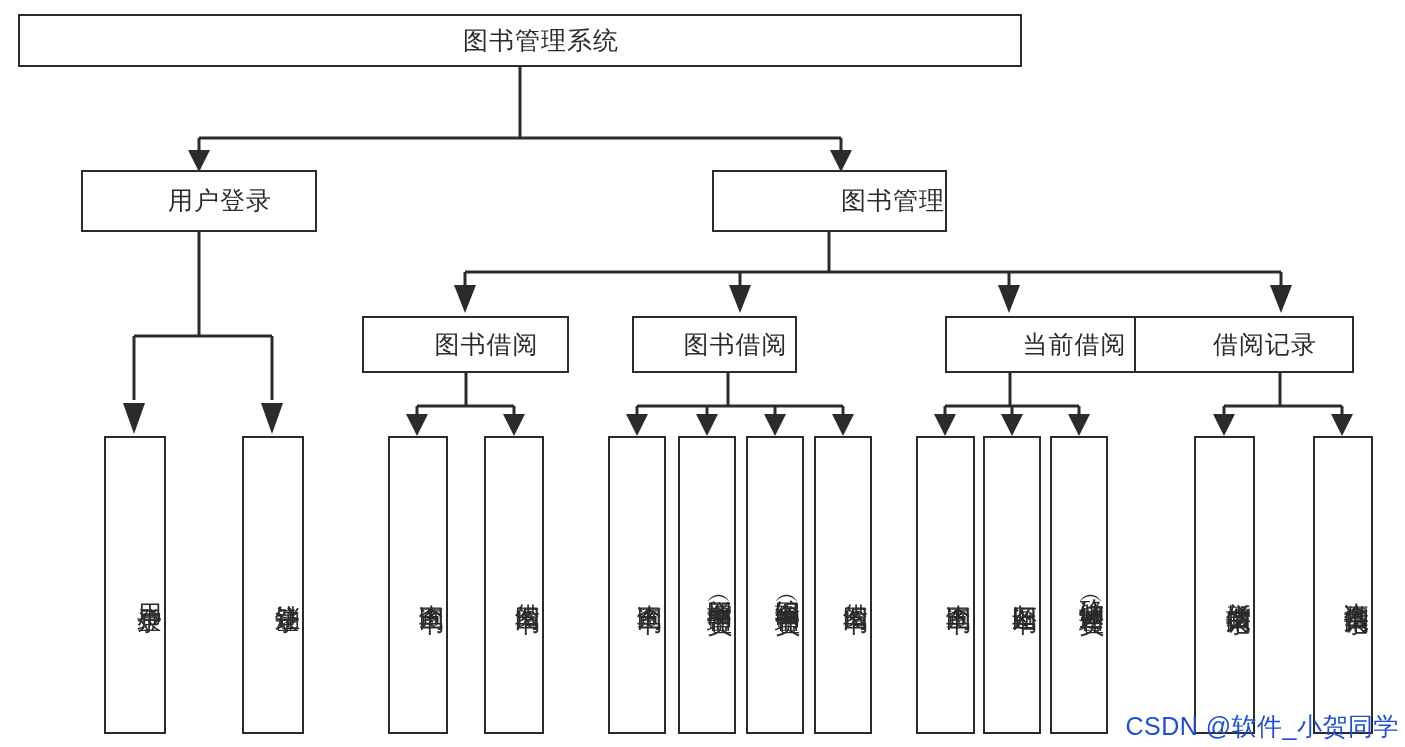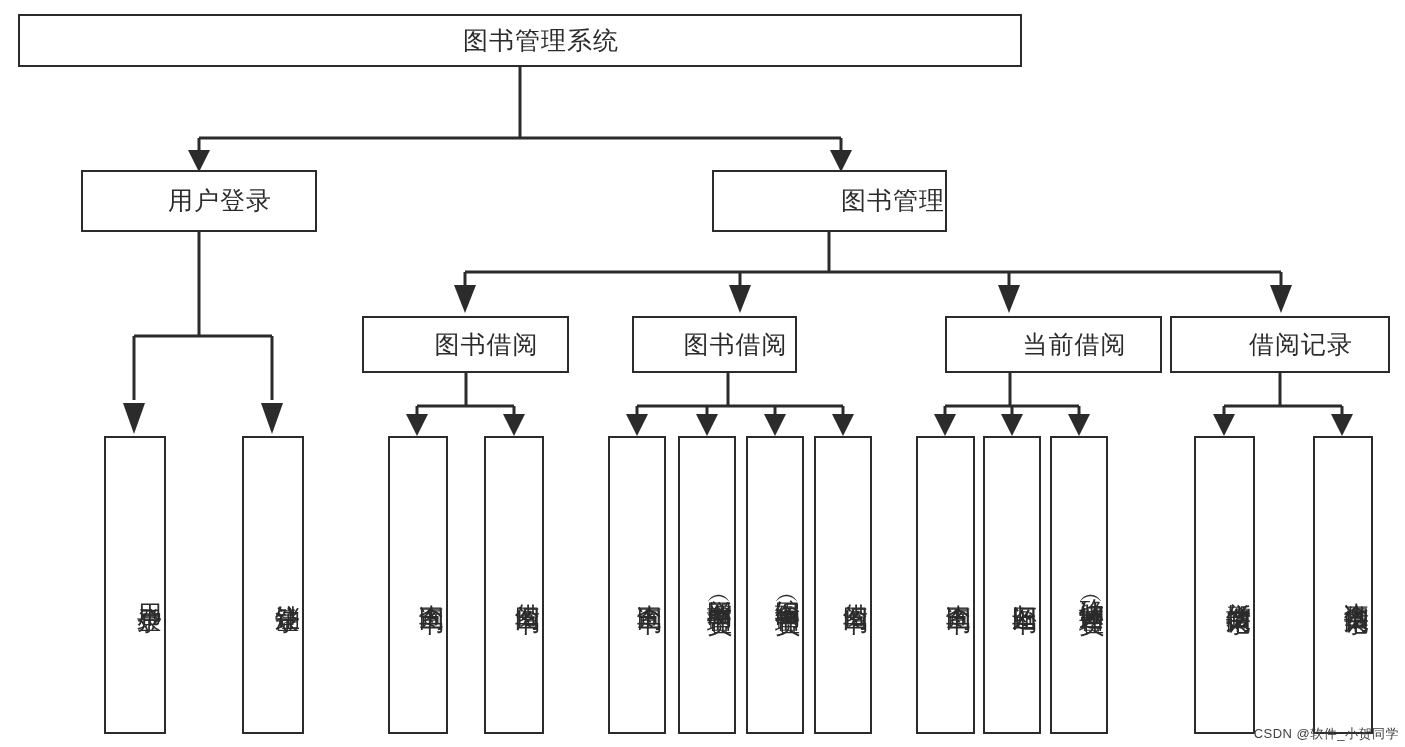--- a/index.html
+++ b/index.html
@@ -60,22 +60,22 @@
   }
   .node-v .vtext {
     writing-mode: vertical-rl;
     text-orientation: upright;
     display: block;
   }
   .watermark {
     position: absolute;
     right: 6px;
     bottom: 4px;
-    font-size: 13px;
-    color: #404040;
+    font-size: 25px;
+    color: #1d4ed8;
     letter-spacing: 0.5px;
     z-index: 3;
     white-space: nowrap;
   }
 </style>
 </head>
 <body>
 
 <div id="diagram-root">
 
@@ -174,21 +174,21 @@
   </div>
 
   <div class="node node-h" style="left:632px; top:316px; width:165px; height:57px;">
     <span>图书借阅</span>
   </div>
 
   <div class="node node-h" style="left:901px; top:316px; width:217px; height:57px;margin-left:44px;">
     <span>当前借阅</span>
   </div>
 
-  <div class="node node-h" style="left:1170px; top:316px; width:220px; height:57px;">
+  <div class="node node-h" style="left:1134px; top:316px; width:220px; height:57px;">
     <span>借阅记录</span>
   </div>
 
   <div class="node node-v" style="left:104px; top:436px; width:62px; height:298px;">
     <span class="vtext">用户登录</span>
   </div>
 
   <div class="node node-v" style="left:242px; top:436px; width:62px; height:298px;">
     <span class="vtext">注销登录</span>
   </div>

